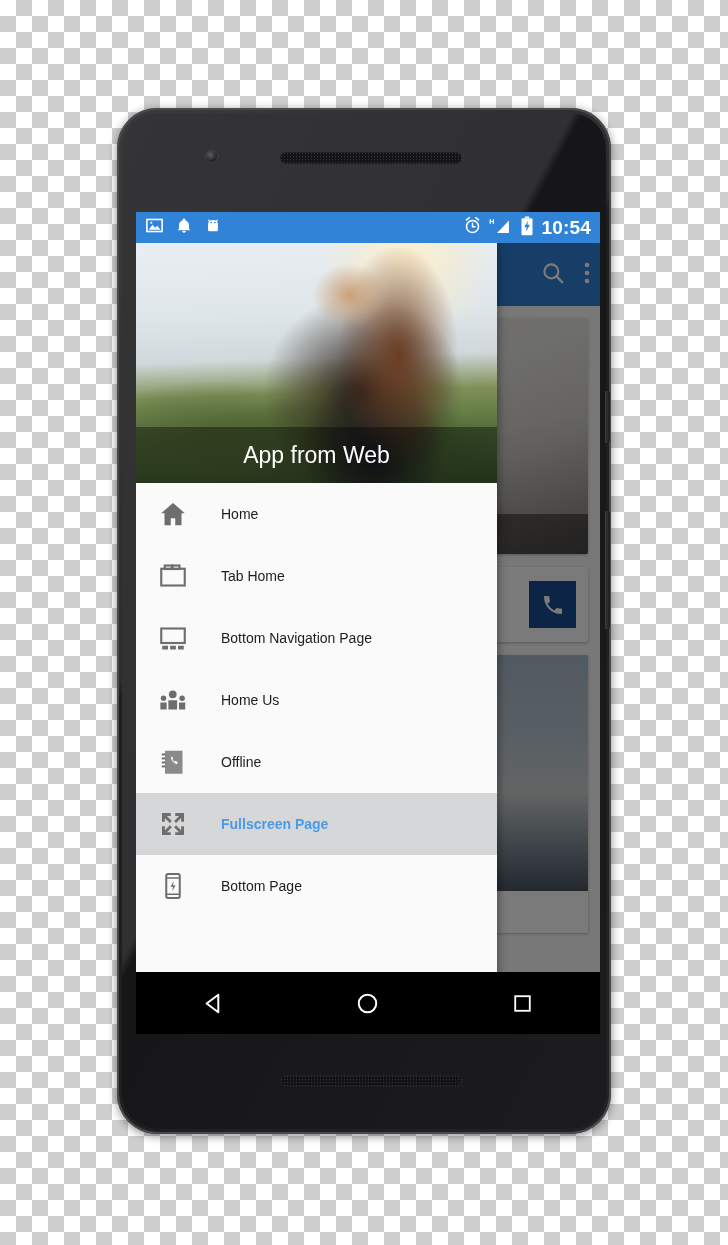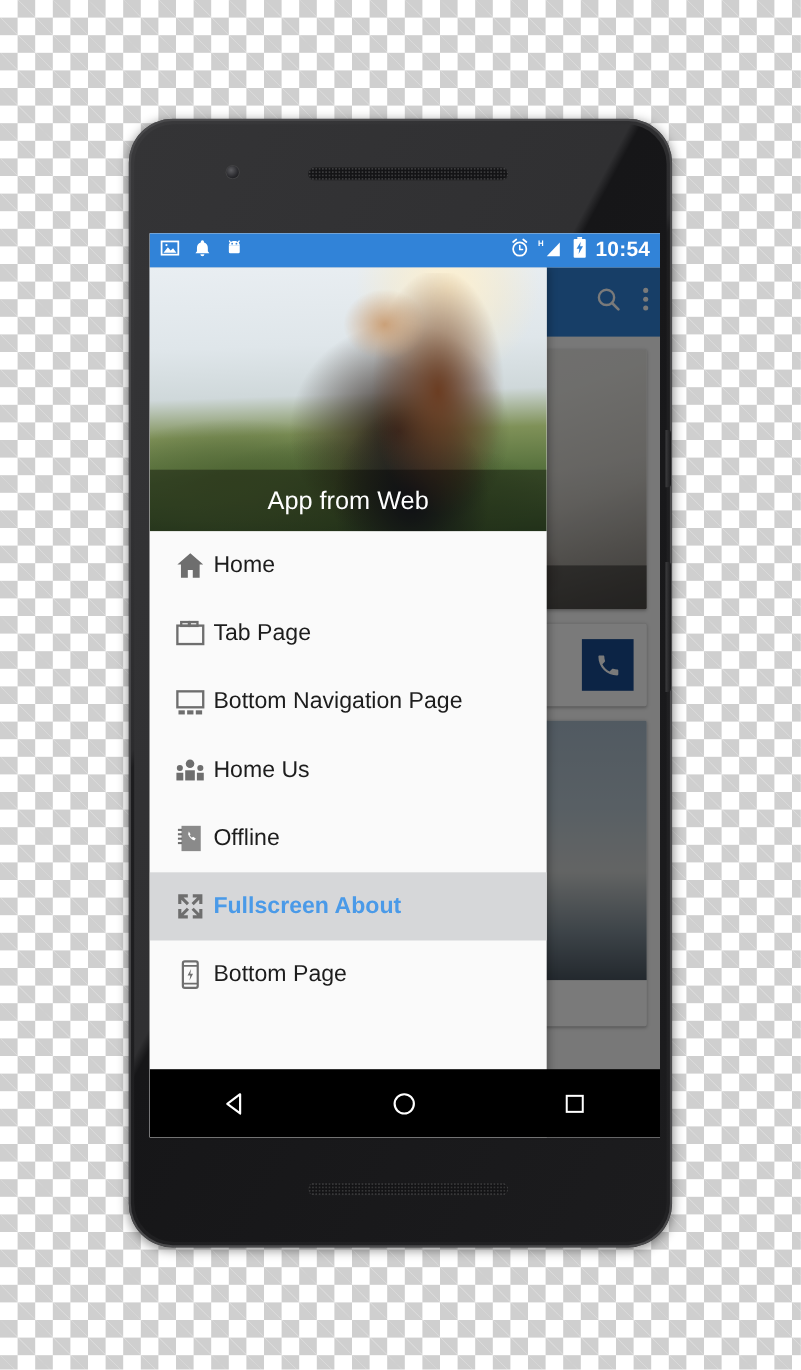--- a/index.html
+++ b/index.html
@@ -177,21 +177,21 @@
     display: flex; align-items: center; justify-content: center;
   }
   #drawer-menu { position: relative; }
   .menu-item {
     display: flex; align-items: center;
     height: 62px; padding-left: 22px; box-sizing: border-box;
     cursor: pointer;
   }
   .menu-item.selected { background: #d6d7d9; }
   .menu-icon { width: 36px; flex: 0 0 36px; display: flex; align-items: center; justify-content: flex-start; }
-  .menu-label { font-size: 21px; color: #1d1d1d; white-space: nowrap; }
+  .menu-label { font-size: 14px; color: #1d1d1d; margin-left: 27px; white-space: nowrap; }
   .menu-item.selected .menu-label { color: #4a9ae8; font-weight: bold; }
 
   
   #nav-bar {
     position: absolute; left: 0; bottom: 0; width: 100%; height: 62px;
     background: #000; z-index: 50;
     display: flex; align-items: center; justify-content: space-around;
   }
   .navbtn { width: 62px; height: 62px; display: flex; align-items: center; justify-content: center; }
 </style>
@@ -276,21 +276,21 @@
           </div>
 
           <div class="menu-item">
             <span class="menu-icon">
               <svg width="30" height="30" viewBox="0 0 24 24">
                 <rect x="2.6" y="6.2" width="18.8" height="13.4" fill="none" stroke="#6e6e6e" stroke-width="1.7"></rect>
                 <rect x="5.4" y="3.6" width="5.6" height="2.8" fill="none" stroke="#6e6e6e" stroke-width="1.7"></rect>
                 <rect x="11.6" y="3.6" width="5.6" height="2.8" fill="none" stroke="#6e6e6e" stroke-width="1.7"></rect>
               </svg>
             </span>
-            <span class="menu-label">Tab Page</span>
+            <span class="menu-label">Tab Home</span>
           </div>
 
           <div class="menu-item">
             <span class="menu-icon">
               <svg width="30" height="30" viewBox="0 0 24 24">
                 <rect x="2.6" y="4.4" width="18.8" height="11.6" fill="none" stroke="#6e6e6e" stroke-width="1.7"></rect>
                 <rect x="3.4" y="18.2" width="4.6" height="3.0" fill="#6e6e6e"></rect>
                 <rect x="9.7" y="18.2" width="4.6" height="3.0" fill="#6e6e6e"></rect>
                 <rect x="16.0" y="18.2" width="4.6" height="3.0" fill="#6e6e6e"></rect>
               </svg>
@@ -328,21 +328,21 @@
 
           <div class="menu-item selected">
             <span class="menu-icon">
               <svg width="30" height="30" viewBox="0 0 24 24">
                 <path d="M3.2 3.2h7.0v2.3H7.1l4.0 4.0-1.6 1.6-4.0-4.0v3.1H3.2z" fill="#6e6e6e"></path>
                 <path d="M20.8 3.2h-7.0v2.3h3.1l-4.0 4.0 1.6 1.6 4.0-4.0v3.1h2.3z" fill="#6e6e6e"></path>
                 <path d="M3.2 20.8h7.0v-2.3H7.1l4.0-4.0-1.6-1.6-4.0 4.0v-3.1H3.2z" fill="#6e6e6e"></path>
                 <path d="M20.8 20.8h-7.0v-2.3h3.1l-4.0-4.0 1.6-1.6 4.0 4.0v-3.1h2.3z" fill="#6e6e6e"></path>
               </svg>
             </span>
-            <span class="menu-label">Fullscreen About</span>
+            <span class="menu-label">Fullscreen Page</span>
           </div>
 
 
           <div class="menu-item">
             <span class="menu-icon">
               <svg width="30" height="30" viewBox="0 0 24 24">
                 <rect x="6.6" y="2.4" width="10.8" height="19.2" rx="1.4" fill="none" stroke="#6e6e6e" stroke-width="1.6"></rect>
                 <line x1="6.6" y1="5.6" x2="17.4" y2="5.6" stroke="#6e6e6e" stroke-width="1.2"></line>
                 <line x1="6.6" y1="18.6" x2="17.4" y2="18.6" stroke="#6e6e6e" stroke-width="1.2"></line>
                 <path d="M12.6 8.0 10.0 12.6h2.0l-.6 3.6 2.6-4.8h-2.0z" fill="#6e6e6e"></path>

